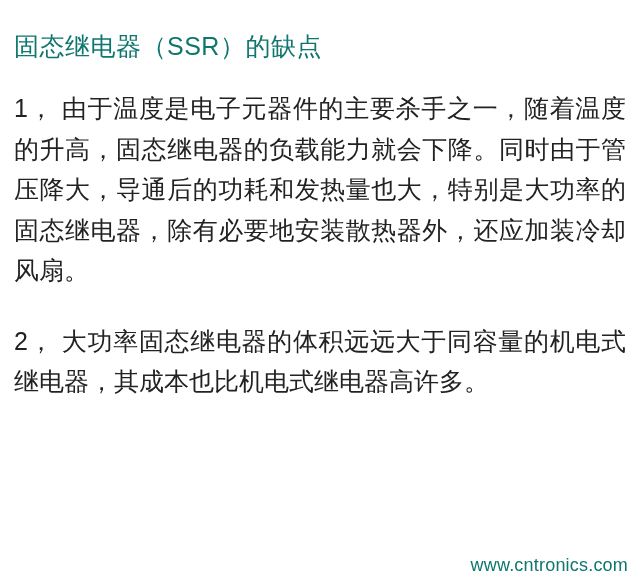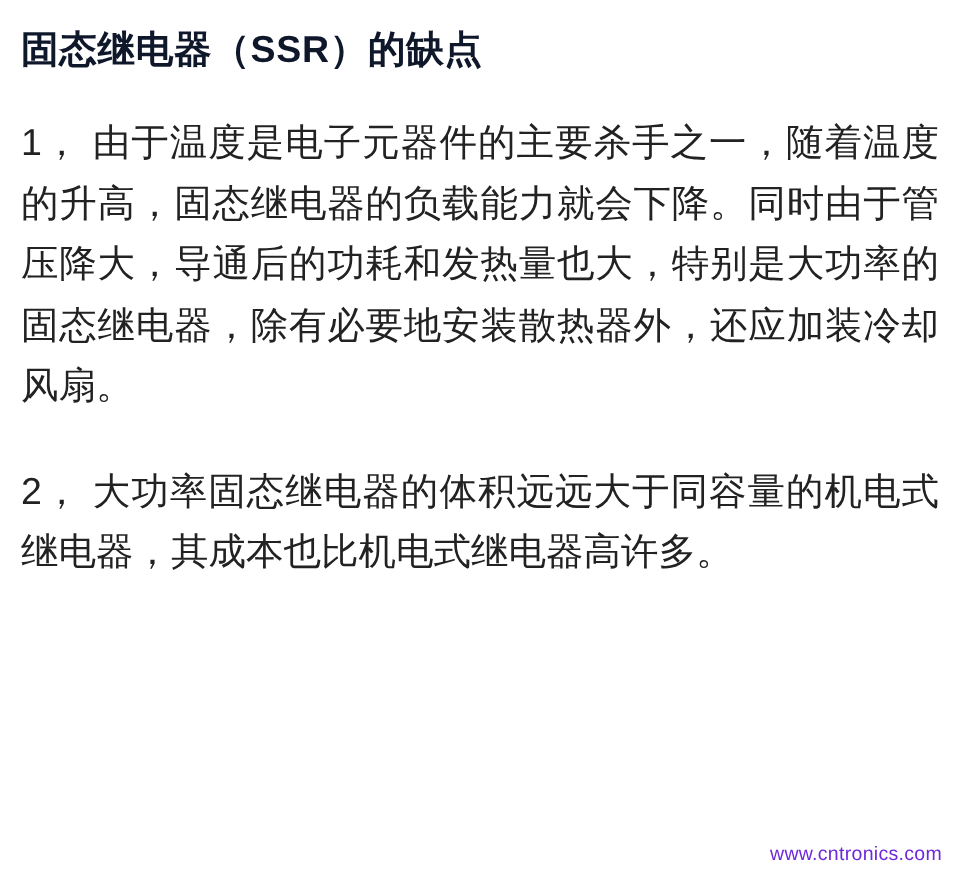--- a/index.html
+++ b/index.html
@@ -17,45 +17,45 @@
   }
   .page {
     position: relative;
     width: 640px;
     height: 582px;
     box-sizing: border-box;
     padding: 14px 14px 0 14px;
   }
   .article-title {
     font-size: 25px;
-    font-weight: bold;
+    font-weight: normal;
     line-height: 1.25;
     letter-spacing: 0.5px;
-    color: #0f172a;
-    margin: 4px 0 26px 0;
+    color: #0f766e;
+    margin: 17px 0 26px 0;
     white-space: nowrap;
   }
   .para {
     font-size: 25px;
     line-height: 1.62;
     color: #222222;
     margin: 0 0 30px 0;
     text-align: justify;
     text-justify: inter-ideograph;
     letter-spacing: 0px;
   }
   .para:last-of-type {
     margin-bottom: 0;
   }
   .watermark {
     position: absolute;
     right: 12px;
     bottom: 6px;
-    font-size: 13px;
-    color: #6d28d9;
+    font-size: 18px;
+    color: #0f766e;
     font-family: "Liberation Sans", sans-serif;
     letter-spacing: 0.2px;
   }
 </style>
 </head>
 <body>
 
 <div class="page">
 
   <h1 class="article-title">固态继电器（SSR）的缺点</h1>

